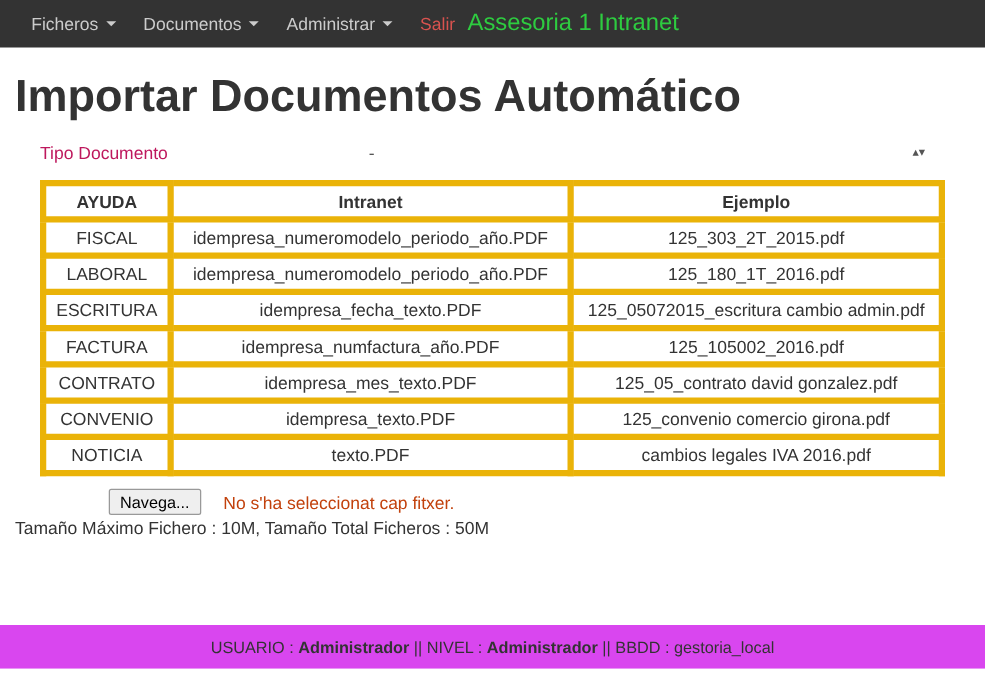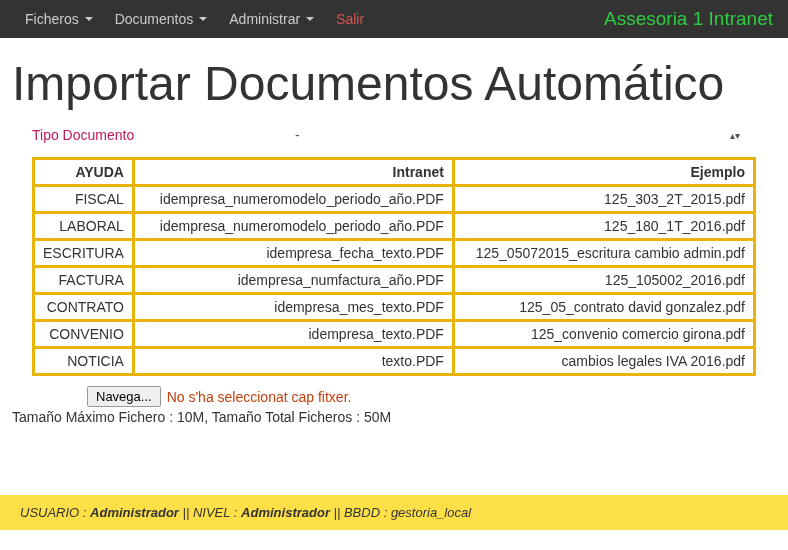--- a/index.html
+++ b/index.html
@@ -9,21 +9,20 @@
       color: #333;
       background: #fff;
       width: 788px;
     }
     .navbar {
       background: #333;
       height: 38px;
       display: flex;
       align-items: center;
       padding: 0 15px;
-      justify-content: space-between;
     }
     .nav-left {
       display: flex;
       align-items: center;
       gap: 2px;
     }
     .nav-item {
       color: #ccc;
       padding: 0 10px;
       font-size: 14px;
@@ -44,22 +43,22 @@
     }
     .brand {
       color: #2ecc40;
       font-size: 19px;
       font-weight: 400;
     }
     .container {
       padding: 10px 12px 0 12px;
     }
     h1 {
-      font-size: 48px;
-      font-weight: 400;
+      font-size: 36px;
+      font-weight: 700;
       color: #333;
       margin: 8px 0 12px 0;
     }
     .form-row {
       display: flex;
       align-items: center;
       margin-bottom: 10px;
       padding-left: 20px;
     }
     .form-label {
@@ -93,33 +92,33 @@
     }
     .table-wrap {
       padding: 0 20px;
     }
     table {
       width: 100%;
       border-collapse: collapse;
       border: 1px solid #ddd;
     }
     th, td {
-      border: 3px solid #eab308;
+      border: 5px solid #eab308;
       padding: 4px 8px;
-      text-align: right;
+      text-align: center;
       font-size: 14px;
     }
     th {
       font-weight: 700;
       background: #fff;
     }
     .file-row {
       display: flex;
       align-items: center;
-      gap: 6px;
+      gap: 18px;
       margin: 10px 0 2px 75px;
     }
     .browse-btn {
       background: #efefef;
       border: 1px solid #999;
       border-radius: 2px;
       padding: 2px 8px;
       font-size: 13px;
       cursor: pointer;
       font-family: inherit;
@@ -128,26 +127,25 @@
       font-size: 14px;
       color: #c2410c;
     }
     .size-info {
       font-size: 14px;
       color: #333;
       padding-left: 0;
       margin-left: 0;
     }
     .footer {
-      background: #fde047;
-      text-align: left;
+      background: #d946ef;
+      text-align: center;
       padding: 10px 20px;
       font-size: 13px;
       margin-top: 70px;
-      font-style: italic;
     }
     .footer strong { font-weight: 700; }
   </style>
 </head>
 <body>
 
 <div class="navbar">
   <div class="nav-left">
       <div class="nav-item">
         <span>Ficheros</span>

